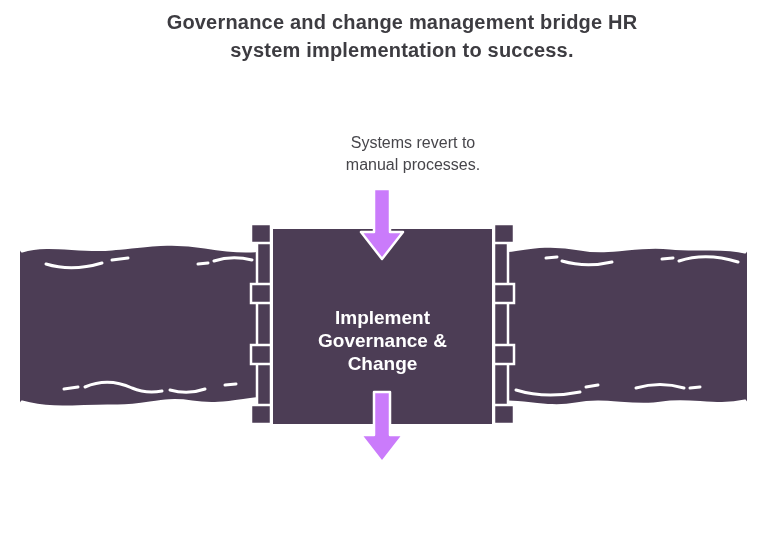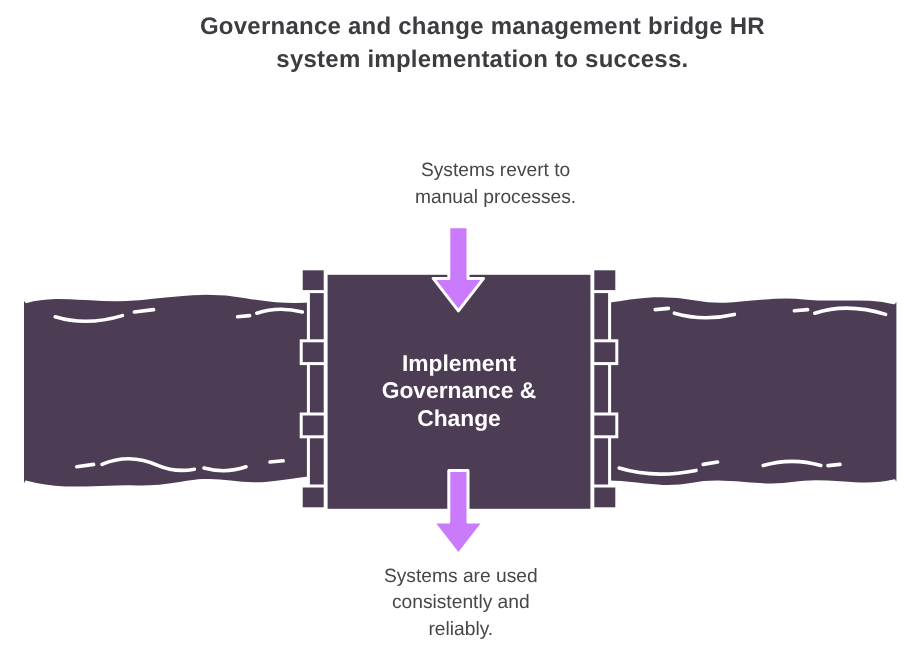--- a/index.html
+++ b/index.html
@@ -22,21 +22,21 @@
   .side-label{
     position:absolute;left:0;width:100%;
     text-align:center;
     font-size:16px;line-height:22px;font-weight:500;
     color:var(--label_text,#47464b);
     white-space:pre-line;
   }
   .label-top{top:132px;padding-left:29px;}
   .label-bottom{top:470px;}
   .box-label{
-    position:absolute;left:271px;top:227px;width:223px;height:199px;
+    position:absolute;left:271px;top:241px;width:223px;height:199px;
     display:flex;align-items:center;justify-content:center;
     text-align:center;
     font-size:19px;line-height:23px;font-weight:700;
     color:var(--bridge_text,#ffffff);
     white-space:pre-line;
   }
   svg.bridge{position:absolute;left:0;top:0;}
   .band{fill:var(--band,#4c3d55);}
   .edge,.ripple{fill:none;stroke:var(--outline,#ffffff);stroke-width:3;stroke-linecap:round;}
   .rail,.tab{fill:var(--band,#4c3d55);stroke:var(--outline,#ffffff);stroke-width:2.5;}
@@ -105,17 +105,14 @@
     <rect class="boxrect" x="271.5" y="227.5" width="222" height="198"></rect>
 
     <path class="arrow" d="M374,189 L390,189 L390,232 L403,232 L382,259 L361,232 L374,232 Z"></path>
     <path class="arrow" d="M374,392 L390,392 L390,435 L403,435 L382,462 L361,435 L374,435 Z"></path>
   </svg>
 
   <div class="box-label">Implement
 Governance &amp;
 Change</div>
 
-  <div class="side-label label-bottom">Systems are used
-consistently and
-reliably.</div>
 
 </div>
 
 </body></html>

